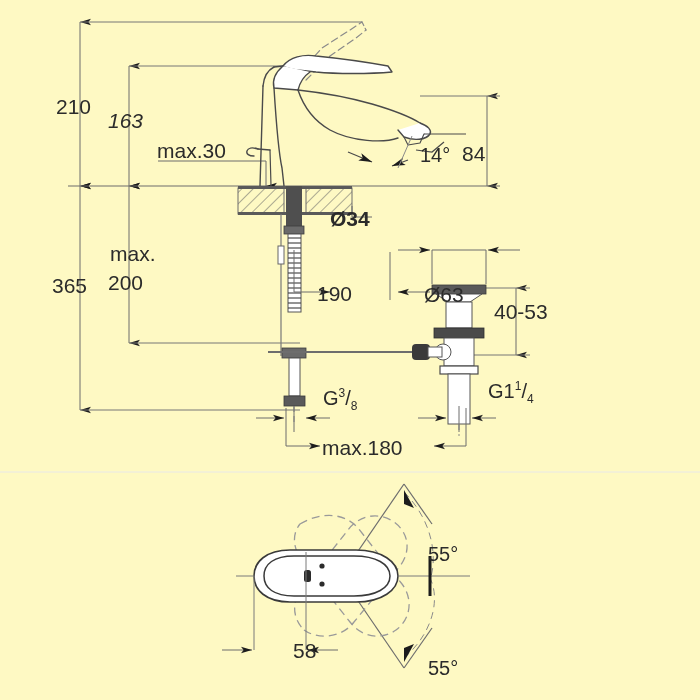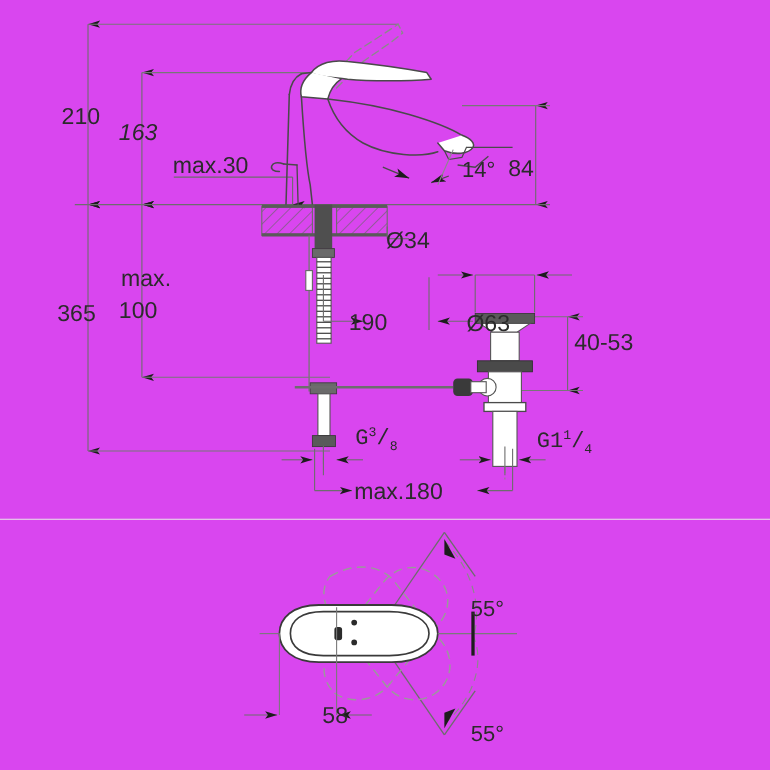--- a/index.html
+++ b/index.html
@@ -1,33 +1,33 @@
 <!DOCTYPE html>
 <html><head>
 <meta charset="utf-8">
 <style>
   html,body{margin:0;padding:0;background:#ffffff;}
   #root{
     position:relative;
     width:700px;height:700px;
-    background:#d946ef;
+    background:#fef9c3;
     font-family:"Liberation Sans", sans-serif;
     overflow:hidden;
   }
   #svgroot{position:absolute;left:0;top:0;width:700px;height:700px;}
   .lbl{
     position:absolute;
     font-family:"Liberation Sans", sans-serif;
     color:#2b2b2b;
     white-space:nowrap;
     line-height:1;
     user-select:none;
   }
   .lbl-lg{font-size:21px;}
-  .frac{font-size:20px;font-family:Liberation Mono, monospace;}
+  .frac{font-size:20px;}
   .frac sup{font-size:12px;vertical-align:super;}
   .frac sub{font-size:12px;vertical-align:sub;}
   .deg{font-size:20px;margin-top:34px;}
 </style>
 </head>
 <body>
 
 <div id="root">
 
   <svg id="svgroot" viewBox="0 0 700 700">
@@ -246,33 +246,33 @@
       <line x1="222" y1="650" x2="252" y2="650" stroke="#6d6d6d" stroke-width="1" marker-end="url(#arrR)"></line>
       <line x1="338" y1="650" x2="308" y2="650" stroke="#6d6d6d" stroke-width="1" marker-end="url(#arrR)"></line>
     </g>
   </svg>
 
   <div class="lbl lbl-lg" style="left:56px;top:96px;">210</div>
   <div class="lbl lbl-lg" style="left:108px;top:110px;font-style:italic;">163</div>
   <div class="lbl lbl-lg" style="left:157px;top:140px;text-align:right;">max.30</div>
   <div class="lbl lbl-lg" style="left:52px;top:275px;">365</div>
   <div class="lbl lbl-lg" style="left:110px;top:243px;">max.</div>
-  <div class="lbl lbl-lg" style="left:108px;top:272px;">100</div>
+  <div class="lbl lbl-lg" style="left:108px;top:272px;">200</div>
   <div class="lbl deg" style="left:420px;top:111px;">14°</div>
   <div class="lbl lbl-lg" style="left:462px;top:143px;">84</div>
-  <div class="lbl lbl-lg" style="left:351px;top:208px;">Ø34</div>
+  <div class="lbl lbl-lg" style="left:330px;top:208px;font-weight:bold;">Ø34</div>
   <div class="lbl lbl-lg" style="left:424px;top:240px;margin-top:44px;">Ø63</div>
   <div class="lbl lbl-lg" style="left:317px;top:283px;">190</div>
-  <div class="lbl lbl-lg" style="left:494px;top:301px;margin-left:28px;">40-53</div>
+  <div class="lbl lbl-lg" style="left:494px;top:301px;">40-53</div>
 
   <div class="lbl frac" style="left:323px;top:387px;">
     <span>G</span><sup>3</sup>/<sub>8</sub>
   </div>
 
-  <div class="lbl frac" style="left:488px;top:390px;">
+  <div class="lbl frac" style="left:488px;top:380px;">
     <span>G1</span><sup>1</sup>/<sub>4</sub>
   </div>
 
   <div class="lbl lbl-lg" style="left:322px;top:437px;">max.180</div>
   <div class="lbl deg" style="left:428px;top:510px;">55°</div>
   <div class="lbl deg" style="left:428px;top:624px;">55°</div>
   <div class="lbl lbl-lg" style="left:266px;top:640px;margin-left:27px;">58</div>
 
 </div>
 

